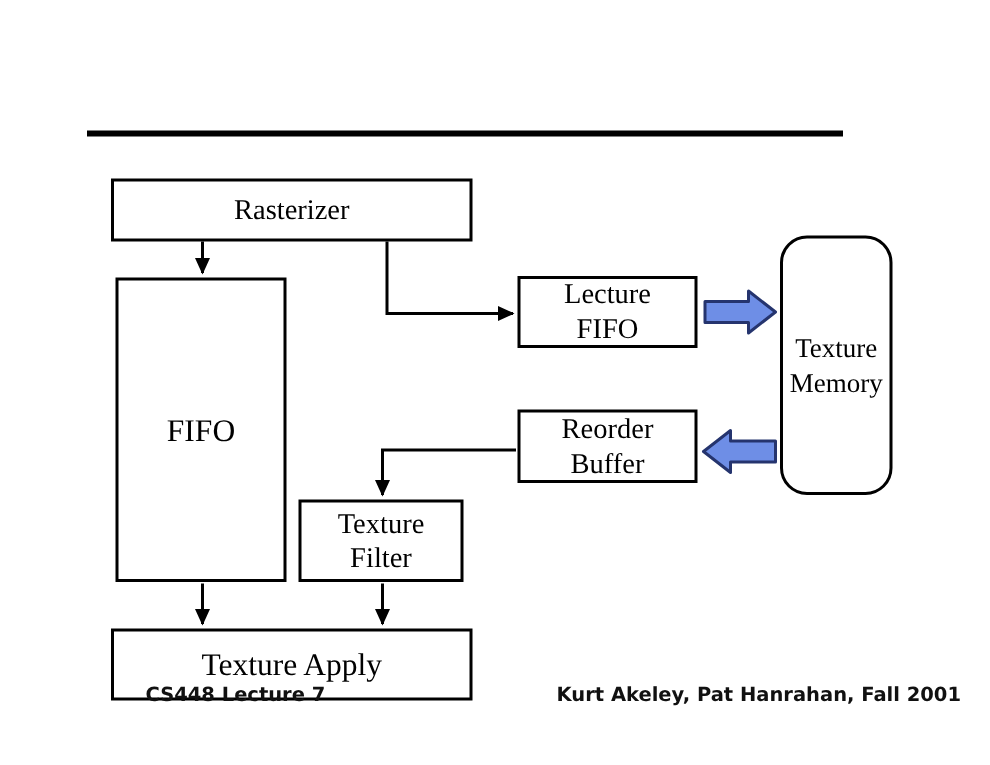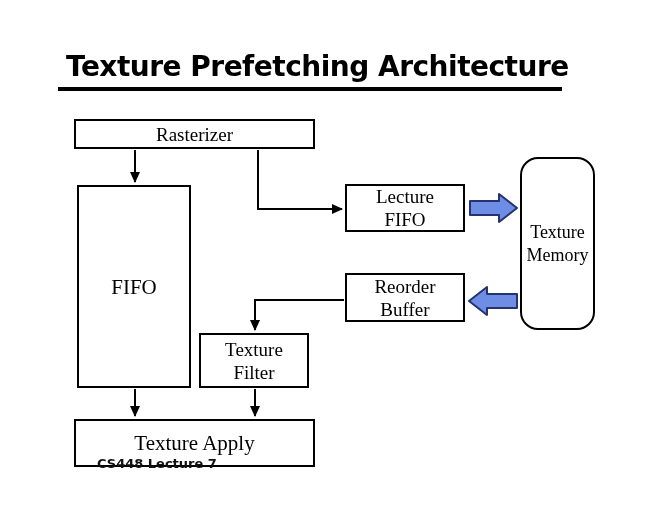--- a/index.html
+++ b/index.html
@@ -36,21 +36,21 @@
     box-sizing:border-box;
     border:2px solid var(--box-border);
     background:var(--box-fill);
     display:flex;align-items:center;justify-content:center;
     text-align:center;
     color:#000;
     font-size:19px;
     line-height:23px;
     white-space:pre-line;
   }
-  .rasterizer{left:74px;top:119px;width:241px;height:30px;}
+  .rasterizer{left:74px;top:119px;width:241px;height:42px;}
   .fifo-box{left:77px;top:185px;width:114px;height:203px;display:block;}
   .fifo-label{
     position:absolute;left:0;top:77px;width:110px;height:47px;
     display:flex;align-items:center;justify-content:center;
     font-size:21px;
   }
   .request-fifo{left:345px;top:184px;width:120px;height:48px;}
   .reorder-buffer{left:345px;top:273px;width:120px;height:49px;}
   .texture-filter{left:199px;top:333px;width:110px;height:55px;}
   .texture-apply{left:74px;top:419px;width:241px;height:48px;font-size:21px;}
@@ -80,21 +80,20 @@
     white-space:nowrap;
   }
   .footer-left{left:57px;margin-left:40px;}
   .footer-right{left:371px;}
 </style>
 </head>
 <body>
 
 <div class="slide">
 
-  <h1 class="slide-title">Texture Prefetching Architecture</h1>
   <div class="title-rule"></div>
 
   <svg class="connector-layer" width="660" height="510" viewBox="0 0 660 510" xmlns="http://www.w3.org/2000/svg">
     <defs>
       <marker id="ah" markerUnits="userSpaceOnUse" markerWidth="14" markerHeight="14" refX="10" refY="5" orient="auto">
         <path class="arrowhead-path" d="M0,0 L11,5 L0,10 Z"></path>
       </marker>
     </defs>
 
     <line class="connector" x1="135" y1="150" x2="135" y2="182" marker-end="url(#ah)"></line>
@@ -136,14 +135,15 @@
 
   <div class="node texture-filter">Texture
 Filter</div>
 
   <div class="node texture-apply">Texture Apply</div>
 
   <div class="node texture-memory">Texture
 Memory</div>
 
   <div class="footer footer-left">CS448 Lecture 7</div>
+  <div class="footer footer-right">Kurt Akeley, Pat Hanrahan, Fall 2001</div>
 
 </div>
 
 </body></html>

